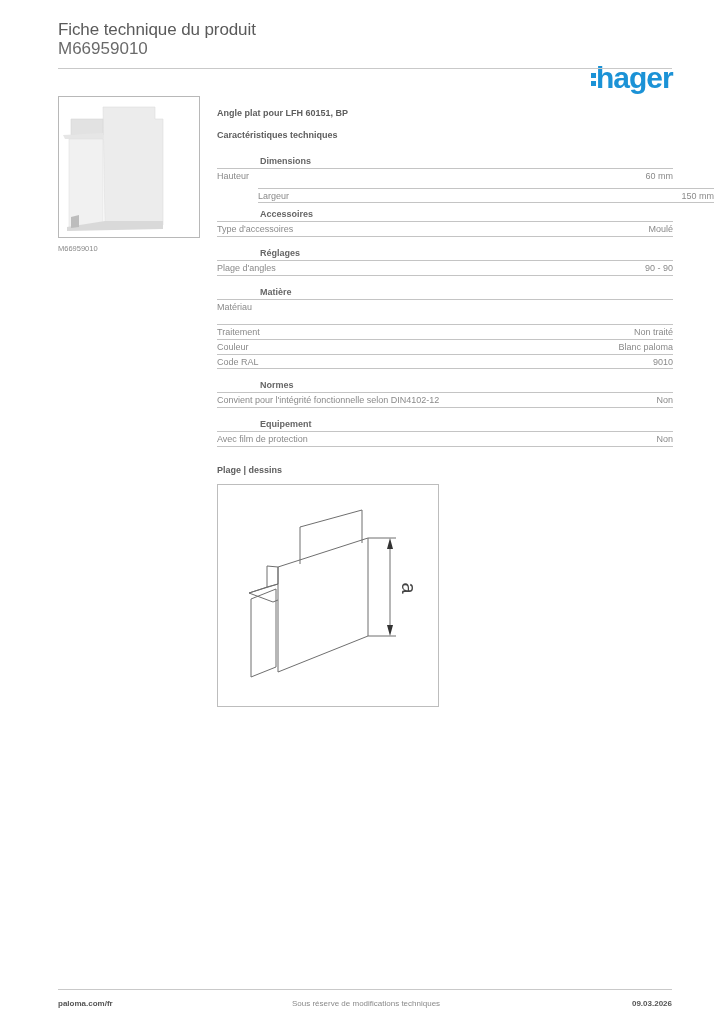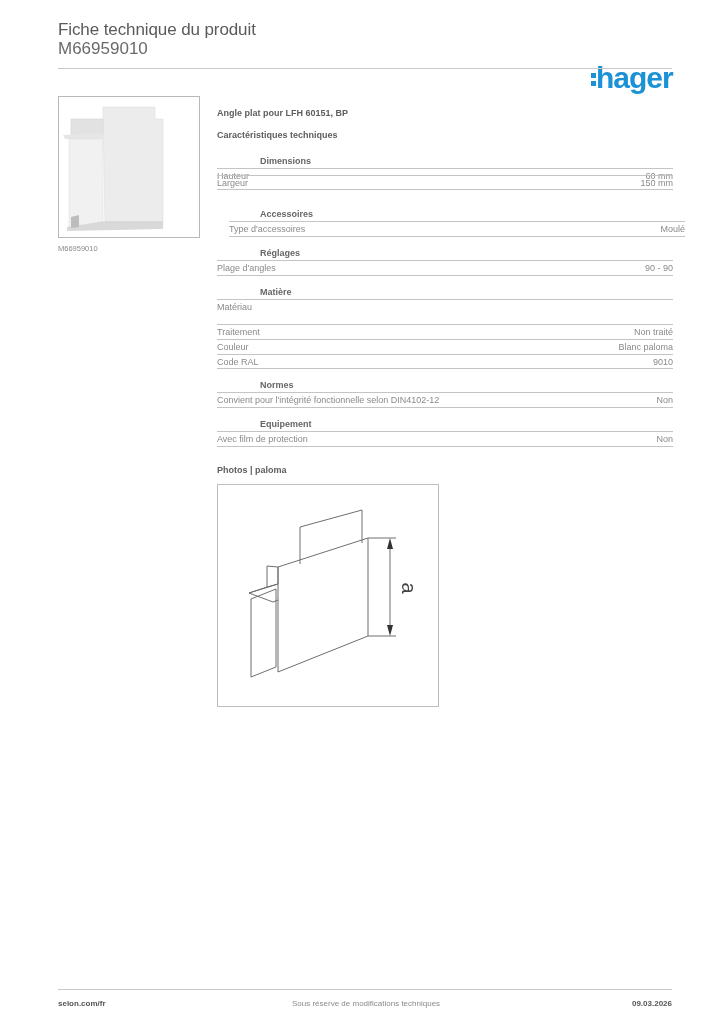--- a/index.html
+++ b/index.html
@@ -59,27 +59,27 @@
 
 <div class="content">
   <div class="heading" style="top:96px;margin-top:12px;">Angle plat pour LFH 60151, BP</div>
   <div class="heading" style="top:130px;">Caractéristiques techniques</div>
 
   <div class="group-title" style="top:156px;">Dimensions</div>
   <div class="row" style="top:168px;height:15px;">
     <span class="label">Hauteur</span>
     <span class="value">60 mm</span>
   </div>
-  <div class="row last" style="top:175px;height:15px;">
+  <div class="row last" style="top:188px;height:15px;margin-left:41px;">
     <span class="label">Largeur</span>
     <span class="value">150 mm</span>
   </div>
 
   <div class="group-title" style="top:209px;">Accessoires</div>
-  <div class="row last" style="top:221px;height:16px;margin-left:12px;">
+  <div class="row last" style="top:221px;height:16px;">
     <span class="label">Type d'accessoires</span>
     <span class="value">Moulé</span>
   </div>
 
   <div class="group-title" style="top:248px;">Réglages</div>
   <div class="row last" style="top:260px;height:16px;">
     <span class="label">Plage d'angles</span>
     <span class="value">90 - 90</span>
   </div>
 
@@ -105,21 +105,21 @@
     <span class="label">Convient pour l'intégrité fonctionnelle selon DIN4102-12</span>
     <span class="value">Non</span>
   </div>
 
   <div class="group-title" style="top:419px;">Equipement</div>
   <div class="row last" style="top:431px;height:16px;">
     <span class="label">Avec film de protection</span>
     <span class="value">Non</span>
   </div>
 
-  <div class="heading" style="top:465px;">Photos | paloma</div>
+  <div class="heading" style="top:465px;">Plage | dessins</div>
 </div>
 
 <div class="drawing">
   <svg width="220" height="221" viewBox="0 0 220 221">
     <g fill="none" stroke="#6f6f6f" stroke-width="1">
 
       <polyline points="82,79 82,42 144,25 144,58"></polyline>
 
       <polygon points="60,82 150,53 150,151 60,187"></polygon>
 
@@ -134,16 +134,16 @@
       <line x1="172" y1="58" x2="172" y2="146"></line>
     </g>
     <polygon points="172,53 169,64 175,64" fill="#333"></polygon>
     <polygon points="172,151 169,140 175,140" fill="#333"></polygon>
     <text x="184" y="103" transform="rotate(90 184 103)" font-family="Liberation Sans, sans-serif" font-size="20" fill="#444" text-anchor="middle">a</text>
   </svg>
 </div>
 
 <div>
   <div class="hr-bottom"></div>
-  <div class="foot-left">selon.com/fr</div>
+  <div class="foot-left">paloma.com/fr</div>
   <div class="foot-center">Sous réserve de modifications techniques</div>
   <div class="foot-right">09.03.2026</div>
 </div>
 
 </body></html>

